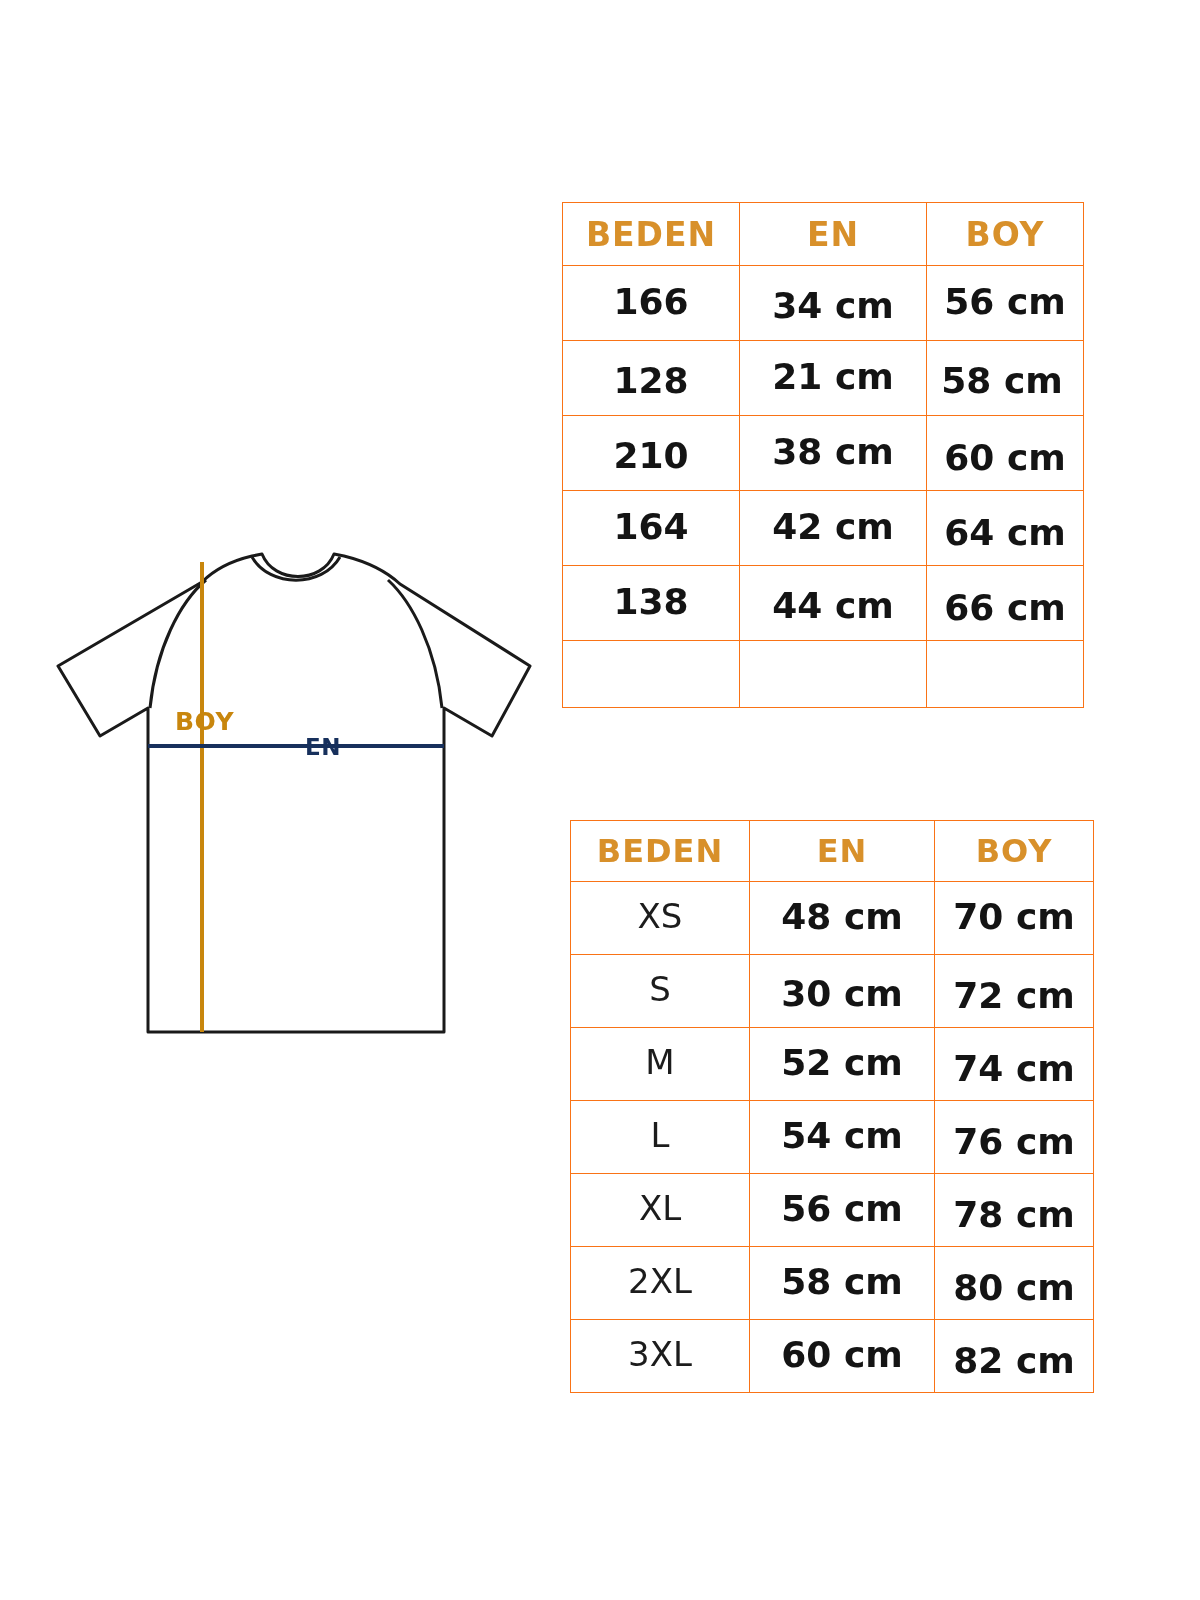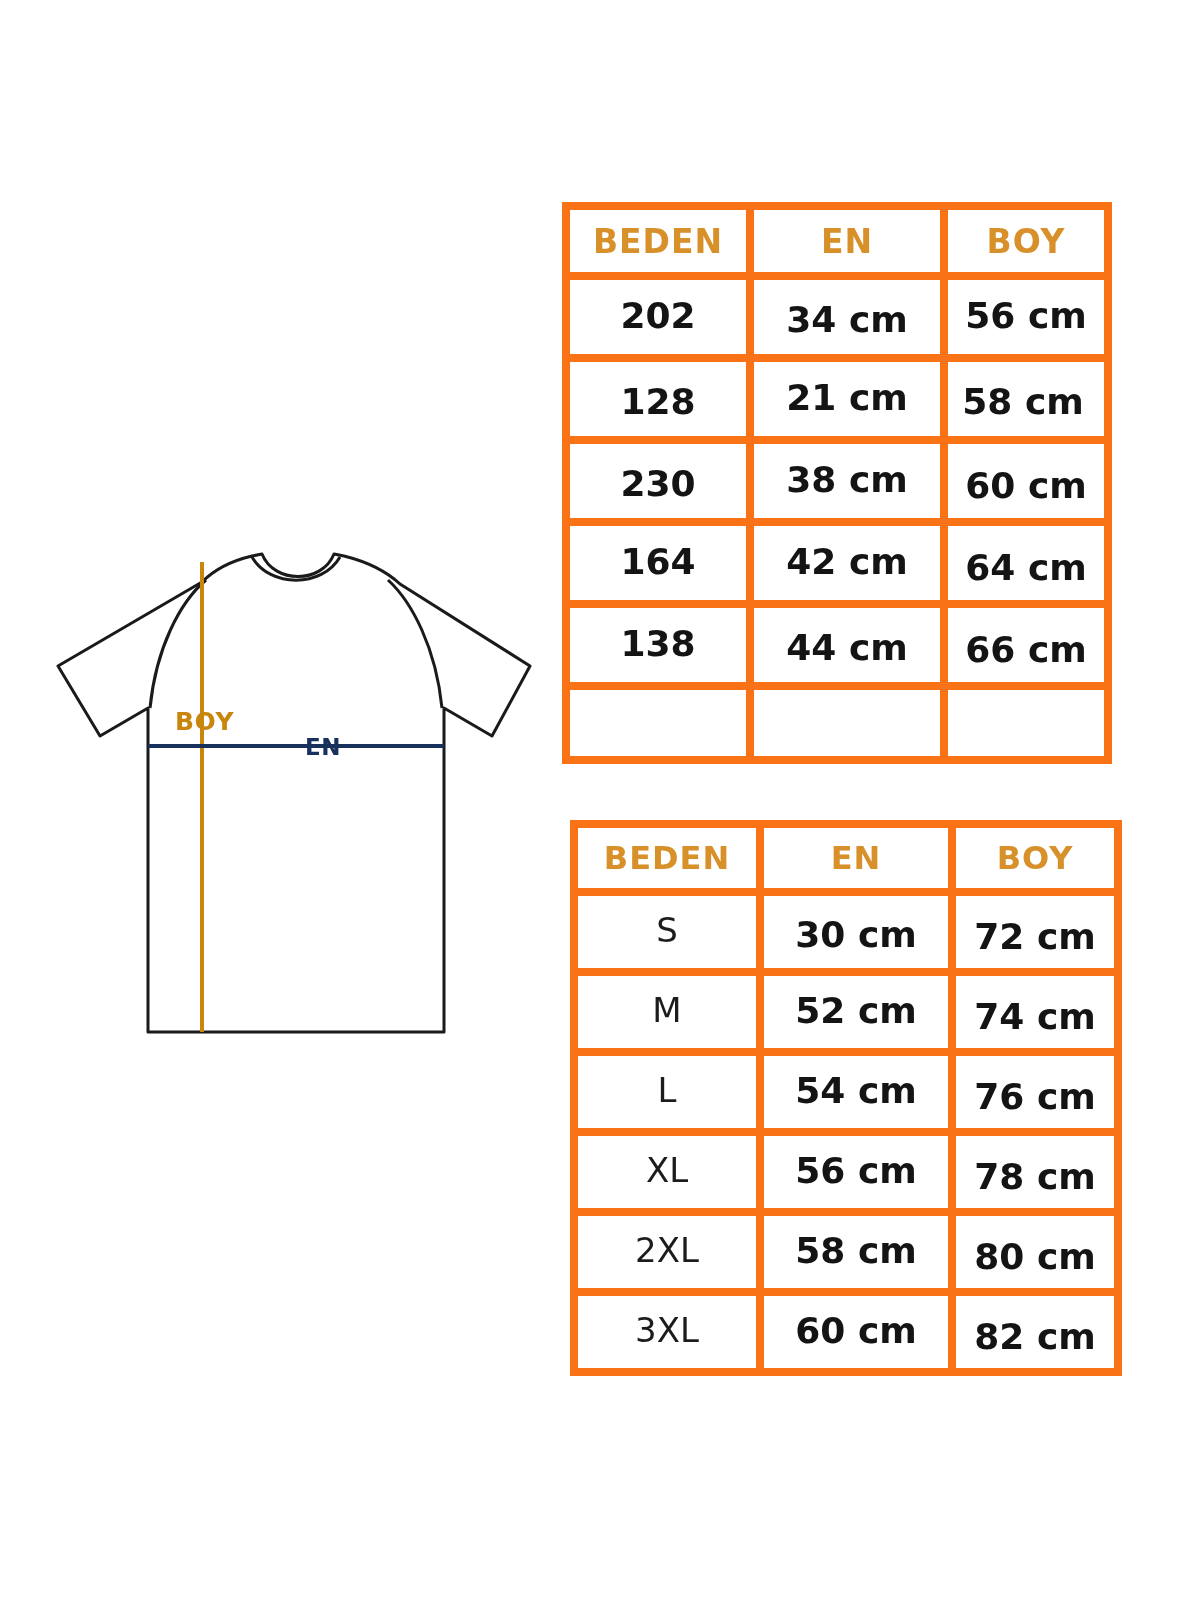--- a/index.html
+++ b/index.html
@@ -44,21 +44,21 @@
     color: #17305c;
   }
 
   
   .size-table {
     position: absolute;
     border-collapse: collapse;
     table-layout: fixed;
   }
   .size-table td, .size-table th {
-    border: 8px solid #f97316;
+    border: 1px solid #f97316;
     text-align: center;
     vertical-align: middle;
     padding: 0;
     background: #ffffff;
   }
   .size-table th {
     font-weight: bold;
     color: #d8902a;
     font-size: 33px;
     letter-spacing: 1px;
@@ -144,31 +144,31 @@
 <table class="size-table" id="table-kids">
   <thead>
     <tr>
       <th class="col-beden">BEDEN</th>
       <th class="col-en">EN</th>
       <th class="col-boy">BOY</th>
     </tr>
   </thead>
   <tbody>
     <tr>
-      <td><span class="j1">202</span></td>
+      <td><span class="j1">166</span></td>
       <td><span class="j2">34 cm</span></td>
       <td><span class="j1">56 cm</span></td>
     </tr>
     <tr>
       <td><span class="j2">128</span></td>
       <td><span class="j1">21 cm</span></td>
       <td><span class="j4">58 cm</span></td>
     </tr>
     <tr>
-      <td><span class="j2">230</span></td>
+      <td><span class="j2">210</span></td>
       <td><span class="j1">38 cm</span></td>
       <td><span class="j5">60 cm</span></td>
     </tr>
     <tr>
       <td><span class="j1">164</span></td>
       <td><span class="j1">42 cm</span></td>
       <td><span class="j5">64 cm</span></td>
     </tr>
     <tr>
       <td><span class="j1">138</span></td>
@@ -186,20 +186,25 @@
 <table class="size-table" id="table-adult">
   <thead>
     <tr>
       <th class="col-beden">BEDEN</th>
       <th class="col-en">EN</th>
       <th class="col-boy">BOY</th>
     </tr>
   </thead>
   <tbody>
     <tr>
+      <td class="size-name"><span class="j1">XS</span></td>
+      <td><span class="j1">48 cm</span></td>
+      <td><span class="j1">70 cm</span></td>
+    </tr>
+    <tr>
       <td class="size-name"><span class="j1">S</span></td>
       <td><span class="j2">30 cm</span></td>
       <td><span class="j5">72 cm</span></td>
     </tr>
     <tr>
       <td class="size-name"><span class="j1">M</span></td>
       <td><span class="j1">52 cm</span></td>
       <td><span class="j5">74 cm</span></td>
     </tr>
     <tr>

